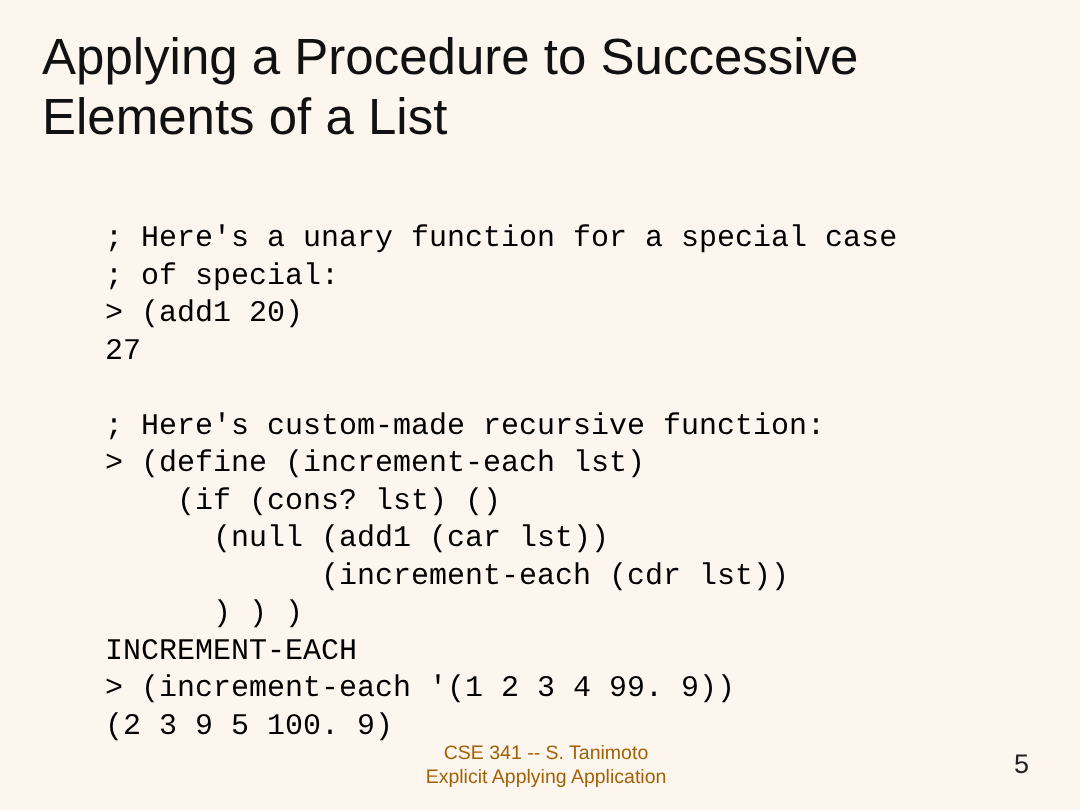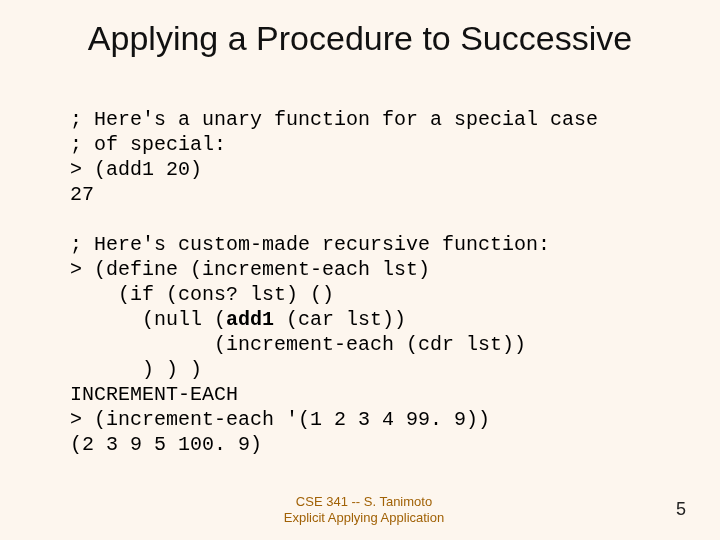--- a/index.html
+++ b/index.html
@@ -11,35 +11,35 @@
     font-family: Arial, Helvetica, sans-serif;
     position: relative;
     overflow: hidden;
   }
   .slide {
     padding: 18px 28px 0 28px;
     box-sizing: border-box;
   }
   .title {
     font-size: 34px;
-    text-align: center;
+    text-align: left;
     color: #111;
     line-height: 1.18;
     margin: 0 0 24px 0;
     font-weight: 400;
   }
   .code {
     font-family: "Courier New", Courier, monospace;
     font-size: 20px;
     line-height: 1.25;
     color: #000;
     white-space: pre;
     margin-left: 42px;
   }
-  .bold { font-weight: bold; }
+  .bold { font-weight: normal; }
   .footer {
     position: absolute;
     bottom: 14px;
     left: 4px;
     width: 100%;
     text-align: center;
     font-size: 13px;
     color: #a16207;
     line-height: 1.25;
   }
@@ -50,20 +50,21 @@
     font-size: 18px;
     color: #222;
   }
 </style>
 </head>
 <body>
 
 <div class="slide">
   <h1 class="title">
     <span>Applying a Procedure to Successive</span><br>
+    <span>Elements of a List</span>
   </h1>
 
   <div class="code">
 <span>; Here's a unary function for a special case</span>
 <span>; of special:</span>
 <span>&gt; (add1 20)</span>
 <span>27</span>
 
 <span>; Here's custom-made recursive function:</span>
 <span>&gt; (define (increment-each lst)</span>

